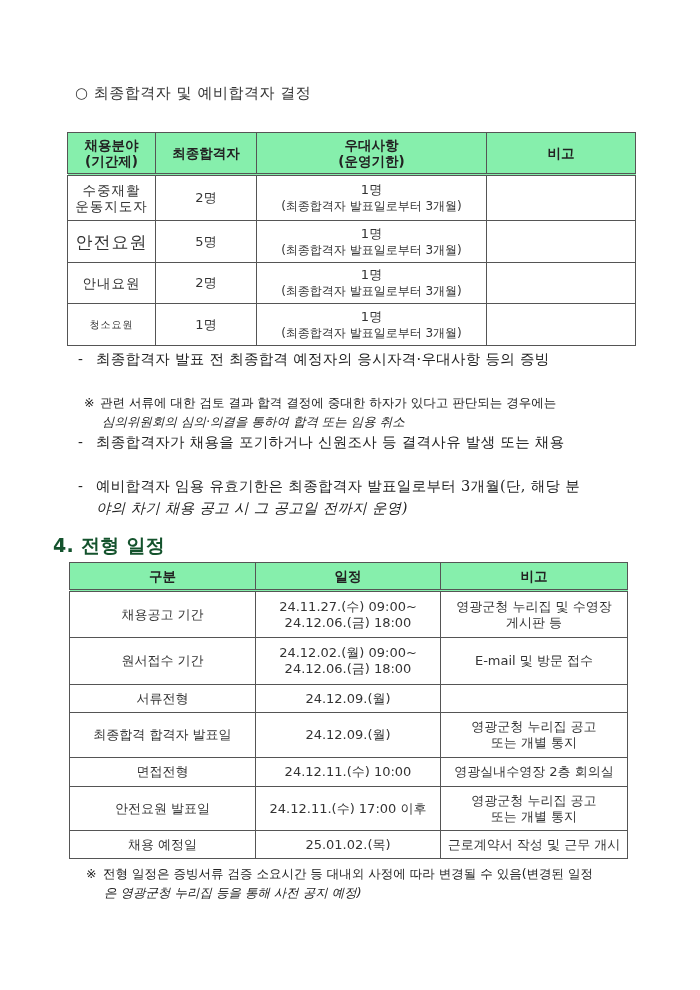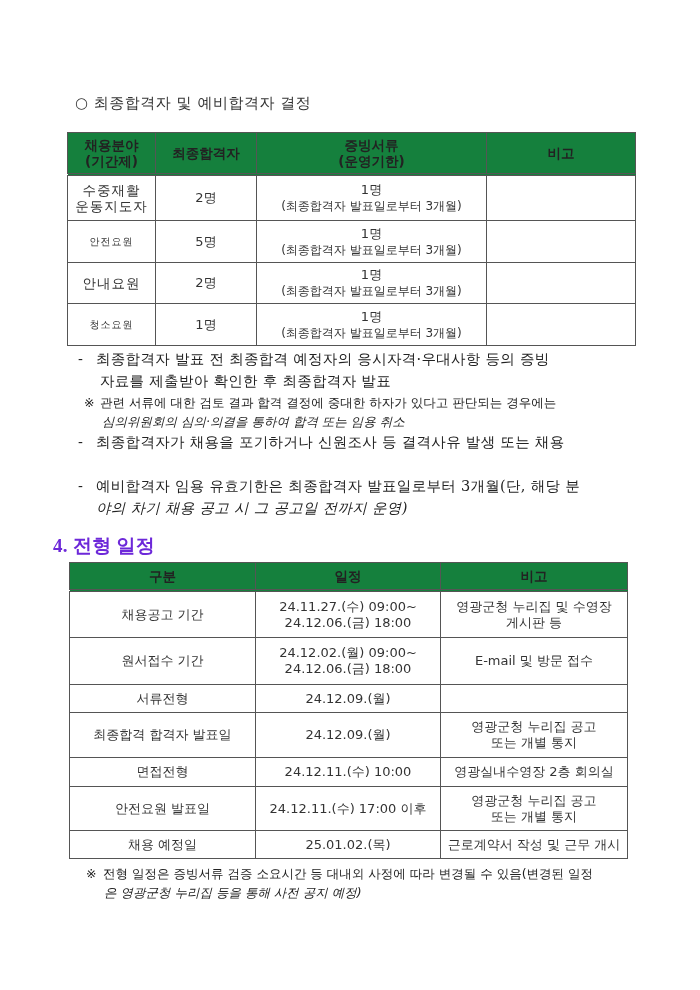--- a/index.html
+++ b/index.html
@@ -3,40 +3,40 @@
 <meta charset="utf-8">
 <style>
   html, body { margin: 0; padding: 0; }
   body {
     width: 700px; height: 990px; background: #ffffff; position: relative; overflow: hidden;
     font-family: "DejaVu Sans", "Liberation Sans", sans-serif; color: #222;
   }
   .abs { position: absolute; }
   .serif { font-family: "DejaVu Serif", "Liberation Serif", serif; }
 
-  .subhead { left: 75px; top: 94px; font-size: 15px; letter-spacing: 0.5px; color: #333; }
+  .subhead { left: 75px; top: 84px; font-size: 15px; letter-spacing: 0.5px; color: #333; }
 
   table.t { position: absolute; border-collapse: collapse; table-layout: fixed; }
   table.t td, table.t th {
     border: 1px solid #555; text-align: center; vertical-align: middle; padding: 0;
     font-size: 13px; line-height: 16px; color: #333;
   }
-  table.t th { background: #15803d; font-weight: bold; color: #222; font-size: 13.5px; }
+  table.t th { background: #86efac; font-weight: bold; color: #222; font-size: 13.5px; }
   table.t thead tr th { border-bottom: 3px double #555; }
   .small { font-size: 12px; }
 
   #t1 { left: 67px; top: 132px; width: 568px; }
   #t2 { left: 69px; top: 562px; width: 558px; }
 
   .para { font-size: 14.5px; line-height: 22px; color: #222; letter-spacing: 0.3px; }
   .note { font-size: 12.5px; line-height: 19px; color: #222; }
   .indent { padding-left: 22px; }
   .indent2 { padding-left: 18px; font-style: italic; }
 
-  .h4 { left: 53px; top: 533px; font-size: 19px; font-weight: bold; color: #6d28d9; letter-spacing: 0.3px; font-family: Liberation Serif, serif; }
+  .h4 { left: 53px; top: 533px; font-size: 19px; font-weight: bold; color: #14532d; letter-spacing: 0.3px; }
 </style>
 </head>
 <body>
 
 <div class="abs subhead serif">○  최종합격자 및 예비합격자 결정</div>
 
 <table class="t" id="t1">
   <colgroup>
     <col style="width:88px">
       <col style="width:101px">
@@ -46,21 +46,21 @@
   <thead>
     <tr style="height:42px">
       <th>
         <div>채용분야</div>
         <div>(기간제)</div>
       </th>
       <th>
         <div>최종합격자</div>
       </th>
       <th>
-        <div>증빙서류</div>
+        <div>우대사항</div>
         <div>(운영기한)</div>
       </th>
       <th>
         <div>비고</div>
       </th>
     </tr>
   </thead>
   <tbody>
     <tr style="height:46px">
       <td class="serif" style="font-size:13.5px;letter-spacing:1px">
@@ -68,21 +68,21 @@
         <div>운동지도자</div>
       </td>
       <td>2명</td>
       <td>
         <div>1명</div>
         <div class="small">(최종합격자 발표일로부터 3개월)</div>
       </td>
       <td></td>
     </tr>
     <tr style="height:42px">
-      <td class="serif" style="font-size:10px;letter-spacing:1px">
+      <td class="serif" style="font-size:17px;letter-spacing:1px">
         <div>안전요원</div>
       </td>
       <td>5명</td>
       <td>
         <div>1명</div>
         <div class="small">(최종합격자 발표일로부터 3개월)</div>
       </td>
       <td></td>
     </tr>
     <tr style="height:41px">
@@ -108,21 +108,20 @@
       <td></td>
     </tr>
   </tbody>
 </table>
 
 <div class="abs serif para" style="left:78px; top:348px; width:570px;">
   <div style="display:flex">
       <span style="width:18px">-</span>
       <span>최종합격자 발표 전 최종합격 예정자의 응시자격·우대사항 등의 증빙</span>
     </div>
-  <div class="indent">자료를 제출받아 확인한 후 최종합격자 발표</div>
 </div>
 
 <div class="abs note" style="left:84px; top:393px; width:570px;">
   <div style="display:flex">
       <span style="width:16px">※</span>
       <span>관련 서류에 대한 검토 결과 합격 결정에 중대한 하자가 있다고 판단되는 경우에는</span>
     </div>
   <div class="indent2">심의위원회의 심의·의결을 통하여 합격 또는 임용 취소</div>
 </div>
 

